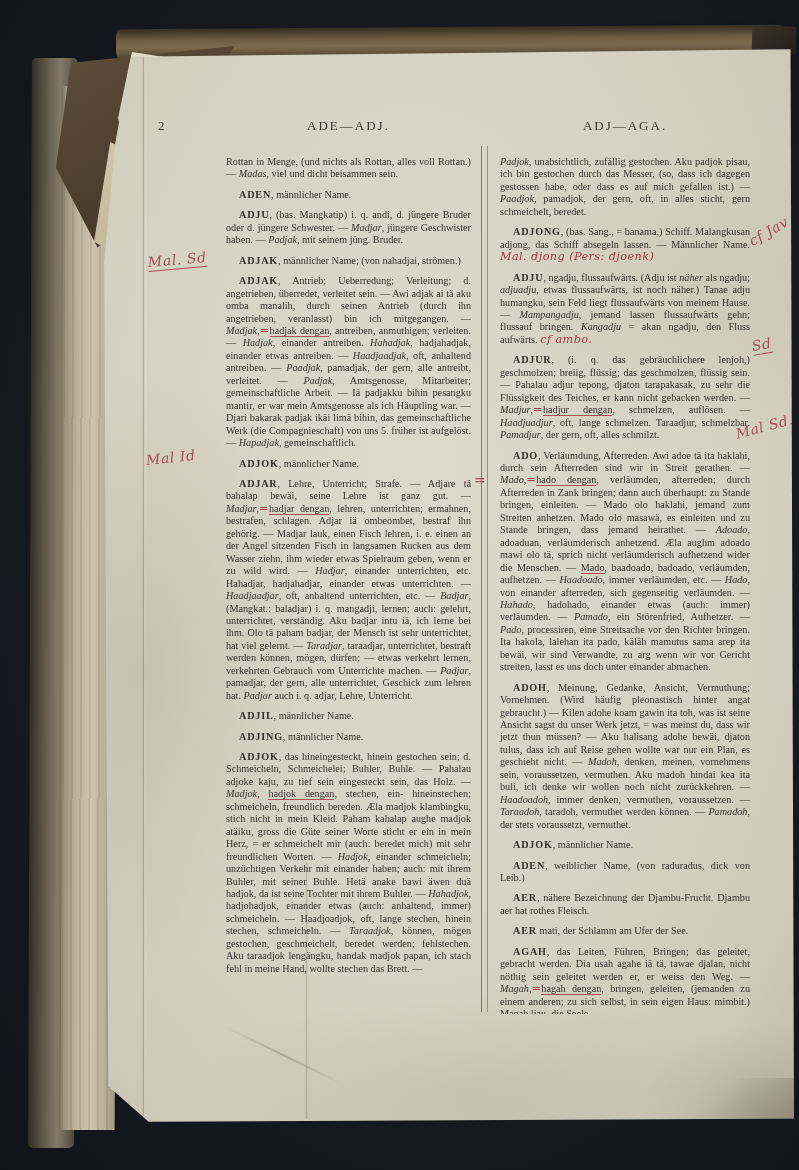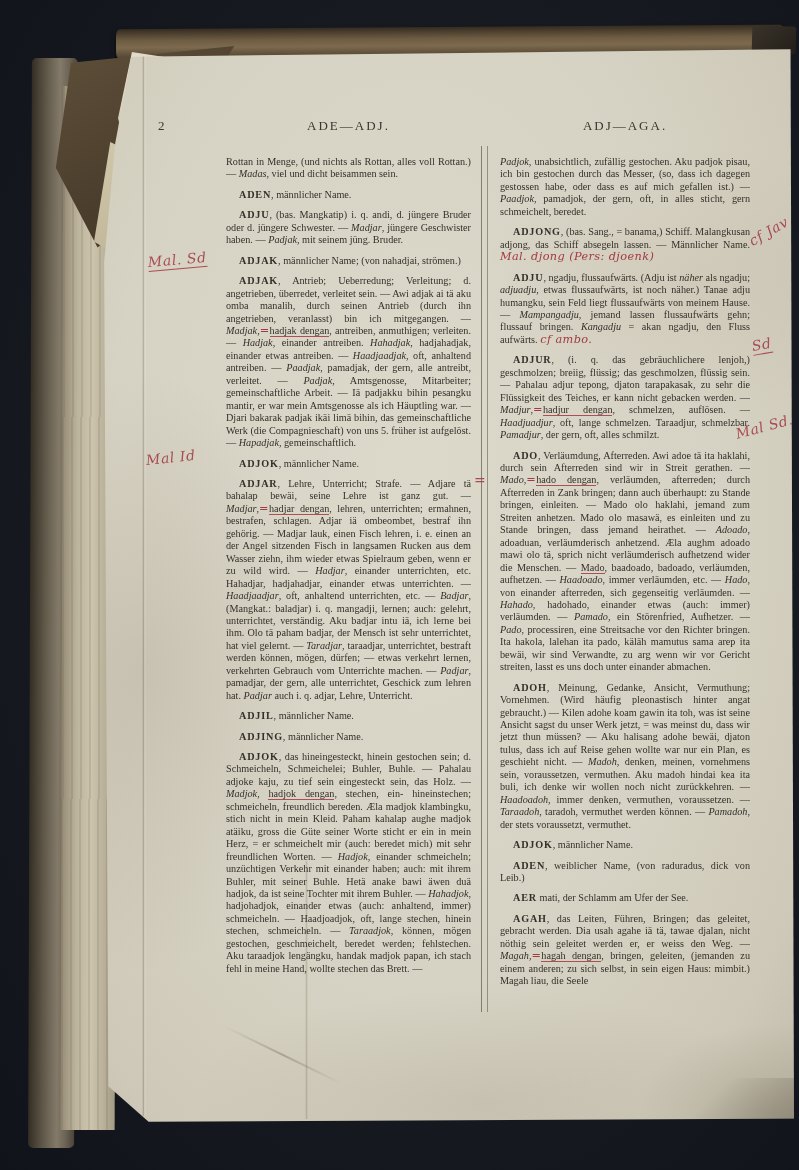--- a/index.html
+++ b/index.html
@@ -127,20 +127,21 @@
       </div>
     <div class="col col-right">
         <p class="noindent"><span class="run-i">Padjok</span>, unabsichtlich, zufällig gestochen. Aku padjok pisau, ich bin gestochen durch das Messer, (so, dass ich dagegen gestossen habe, oder dass es auf mich gefallen ist.) — <span class="run-i">Paadjok</span>, pamadjok, der gern, oft, in alles sticht, gern schmeichelt, beredet.</p>
         <p><span class="run-hd">ADJONG</span>, (bas. Sang., = banama,) Schiff. Malangkusan adjong, das Schiff absegeln lassen. — Männlicher Name. <span class="run-ri">Mal. djong (Pers: djoenk)</span></p>
         <p><span class="run-hd">ADJU</span>, ngadju, flussaufwärts. (Adju ist <span class="run-i">näher</span> als ngadju; <span class="run-i">adjuadju</span>, etwas flussaufwärts, ist noch näher.) Tanae adju humangku, sein Feld liegt flussaufwärts von meinem Hause. — <span class="run-i">Mampangadju</span>, jemand lassen flussaufwärts gehn; flussauf bringen. <span class="run-i">Kangadju</span> = akan ngadju, den Fluss aufwärts. <span class="run-ri">cf ambo.</span></p>
         <p><span class="run-hd">ADJUR</span>, (i. q. das gebräuchlichere lenjoh,) geschmolzen; breiig, flüssig; das geschmolzen, flüssig sein. — Pahalau adjur tepong, djaton tarapakasak, zu sehr die Flüssigkeit des Teiches, er kann nicht gebacken werden. — <span class="run-i">Madjur</span>,<span class="run-ri">=</span><span class="run-ru">hadjur dengan</span>, schmelzen, auflösen. — <span class="run-i">Haadjuadjur</span>, oft, lange schmelzen. Taraadjur, schmelzbar. <span class="run-i">Pamadjur</span>, der gern, oft, alles schmilzt.</p>
         <p><span class="run-hd">ADO</span>, Verläumdung, Afterreden. Awi adoe tä ita haklahi, durch sein Afterreden sind wir in Streit gerathen. — <span class="run-i">Mado</span>,<span class="run-ri">=</span><span class="run-ru">hado dengan</span>, verläumden, afterreden; durch Afterreden in Zank bringen; dann auch überhaupt: zu Stande bringen, einleiten. — Mado olo haklahi, jemand zum Streiten anhetzen. Mado olo masawä, es einleiten und zu Stande bringen, dass jemand heirathet. — <span class="run-i">Adoado</span>, adoaduan, verläumderisch anhetzend. Æla aughm adoado mawi olo tä, sprich nicht verläumderisch aufhetzend wider die Menschen. — <span class="run-ru">Mado</span>, baadoado, badoado, verläumden, aufhetzen. — <span class="run-i">Haadoado</span>, immer verläumden, etc. — <span class="run-i">Hado</span>, von einander afterreden, sich gegenseitig verläumden. — <span class="run-i">Hahado</span>, hadohado, einander etwas (auch: immer) verläumden. — <span class="run-i">Pamado</span>, ein Störenfried, Aufhetzer. — <span class="run-i">Pado</span>, processiren, eine Streitsache vor den Richter bringen. Ita hakola, lalehan ita pado, käläh mamutus sama arep ita bewäi, wir sind Verwandte, zu arg wenn wir vor Gericht streiten, lasst es uns doch unter einander abmachen.</p>
         <p><span class="run-hd">ADOH</span>, Meinung, Gedanke, Ansicht, Vermuthung; Vornehmen. (Wird häufig pleonastisch hinter angat gebraucht.) — Kilen adohe koam gawin ita toh, was ist seine Ansicht sagst du unser Werk jetzt, = was meinst du, dass wir jetzt thun müssen? — Aku halisang adohe bewäi, djaton tulus, dass ich auf Reise gehen wollte war nur ein Plan, es geschieht nicht. — <span class="run-i">Madoh</span>, denken, meinen, vornehmens sein, voraussetzen, vermuthen. Aku madoh hindai kea ita buli, ich denke wir wollen noch nicht zurückkehren. — <span class="run-i">Haadoadoh</span>, immer denken, vermuthen, voraussetzen. — <span class="run-i">Taraadoh</span>, taradoh, vermuthet werden können. — <span class="run-i">Pamadoh</span>, der stets voraussetzt, vermuthet.</p>
         <p><span class="run-hd">ADJOK</span>, männlicher Name.</p>
         <p><span class="run-hd">ADEN</span>, weiblicher Name, (von raduradus, dick von Leib.)</p>
+        <p><span class="run-hd">AER</span>, nähere Bezeichnung der Djambu-Frucht. Djambu aer hat rothes Fleisch.</p>
         <p><span class="run-hd">AER</span> mati, der Schlamm am Ufer der See.</p>
         <p><span class="run-hd">AGAH</span>, das Leiten, Führen, Bringen; das geleitet, gebracht werden. Dia usah agahe iä tä, tawae djalan, nicht nöthig sein geleitet werden er, er weiss den Weg. — <span class="run-i">Magah</span>,<span class="run-ri">=</span><span class="run-ru">hagah dengan</span>, bringen, geleiten, (jemanden zu einem anderen; zu sich selbst, in sein eigen Haus: mimbit.) Magah liau, die Seele</p>
       </div>
 
     <div class="corner-shadow"></div>
   <span class="margin-note underlined" style="left: 48px; top: 208px; transform: rotate(-5deg);">Mal. Sd</span>
       <span class="margin-note" style="left: 46px; top: 406px; transform: rotate(-6deg);">Mal Id</span>
       <span class="margin-note" style="left: 650px; top: 188px; transform: rotate(-30deg);">cf Jav</span>
       <span class="margin-note underlined" style="left: 652px; top: 292px; transform: rotate(-10deg);">Sd</span>
       <span class="margin-note" style="left: 636px; top: 380px; transform: rotate(-15deg);">Mal Sd.</span>

